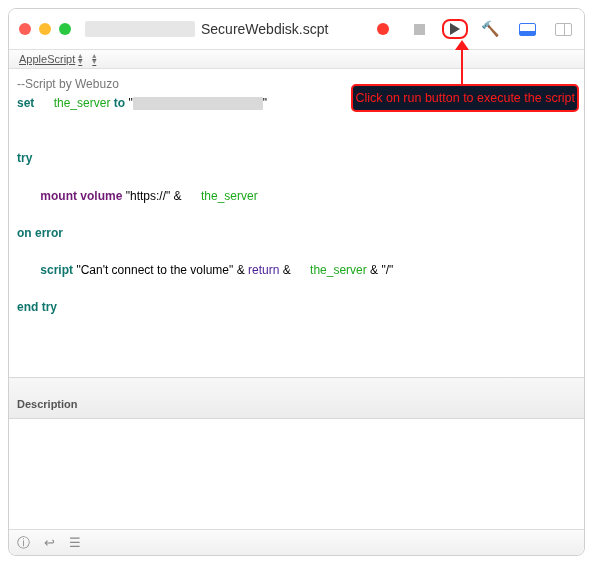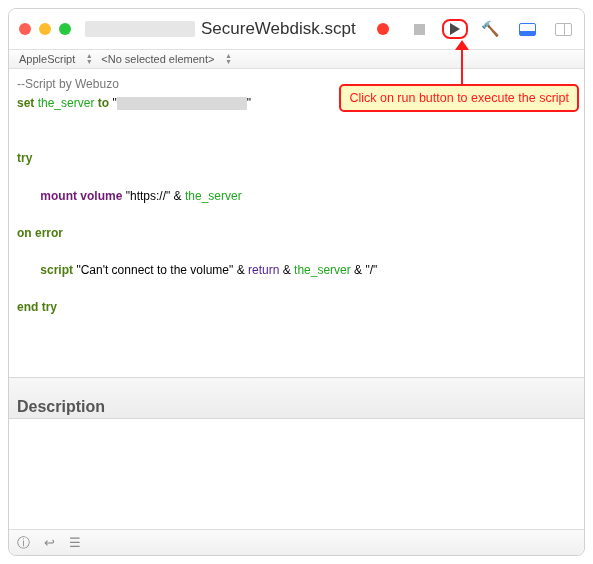--- a/index.html
+++ b/index.html
@@ -35,21 +35,21 @@
   .tl { width: 12px; height: 12px; border-radius: 50%; }
   .tl-close { background: #ff5f57; }
   .tl-min { background: #febc2e; }
   .tl-max { background: #28c840; }
   .title-blank {
     width: 110px; height: 16px;
     background: #e6e6e6;
     border-radius: 2px;
     margin-right: 6px;
   }
-  .title-text { font-size: 17px; color: #333; }
+  .title-text { font-size: 14px; color: #333; }
   .tb-right {
     position: absolute;
     right: 8px;
     display: flex;
     align-items: center;
     gap: 10px;
   }
   .tb-btn {
     width: 26px; height: 22px;
     display: flex; align-items: center; justify-content: center;
@@ -97,55 +97,56 @@
     background: linear-gradient(#fdfdfd,#f1f1f1);
     border-top: 1px solid #e0e0e0;
     border-bottom: 1px solid #e0e0e0;
     display: flex; align-items: center;
     font-size: 11px;
     padding: 0 6px;
     gap: 2px;
     color: #555;
   }
   .nav-seg {
-    display:flex; align-items:center; gap:12px;
+    display:flex; align-items:center; gap:3px;
     padding: 0 4px;
+    text-decoration: underline;
   }
   .updown {
     display:inline-block; font-size:8px; line-height:6px; color:#888;
   }
   .code-area {
     flex: 1;
     padding: 6px 8px;
     font-family: Verdana, Geneva, sans-serif;
     font-size: 12px;
     line-height: 1.55;
     color: #000;
     white-space: pre;
     overflow: hidden;
   }
   .c-comment { color: #777; margin-top: 20px; }
-  .c-kw { font-weight: bold; color: #4d7c0f; }
+  .c-kw { font-weight: bold; color: #0f766e; }
   .c-blue { font-weight: bold; color: #701a75; }
-  .c-var { color: #1da81d; }
+  .c-var { color: #1da81d; margin-left: 16px; }
   .c-str { color: #000; }
   .c-purple { color: #4c1d95; }
   .redact {
     display:inline-block;
     background:#d9d9d9;
     height:13px;
     vertical-align: middle;
     border-radius:1px;
   }
   .desc-header {
     height: 36px;
     background: linear-gradient(#f7f7f7,#ececec);
     border-top: 1px solid #d8d8d8;
     border-bottom: 1px solid #d8d8d8;
-    font-size: 16px;
+    font-size: 11px;
     font-weight: bold;
     color: #555;
     padding: 20px 8px;
   }
   .desc-body {
     height: 110px;
     background: #fff;
   }
   .footer {
     height: 26px;
@@ -156,22 +157,22 @@
     gap: 14px;
     color:#8a8a8a;
     border-radius: 0 0 8px 8px;
   }
   .footer .ficon { font-size:13px; }
   .callout {
     position: absolute;
     top: 84px; right: 14px;
     border: 2px solid #ff1a1a;
     color: #ff1a1a;
-    background: #fef9c3;
-    padding: 5px 8px;
+    background: #0f172a;
+    padding: 5px 2px;
     font-size: 12.5px;
     border-radius: 5px;
     z-index: 50;
   }
   .arrow-line {
     position:absolute;
     left: 461px;
     top: 42px;
     width: 2px;
     height: 44px;
@@ -225,21 +226,20 @@
         </div>
     </div>
   </div>
 
   <div class="nav-bar">
     <div class="nav-seg">
       <span>AppleScript</span>
       <span class="updown">▴<br>▾</span>
     </div>
     <div class="nav-seg">
-      <span>&lt;No selected element&gt;</span>
       <span class="updown">▴<br>▾</span>
     </div>
   </div>
 
   <div class="code-area"><span class="c-comment">--Script by Webuzo</span>
 <span class="c-kw">set</span> <span class="c-var">the_server</span> <span class="c-kw">to</span> "<span class="redact" style="width:130px"></span>"
 
 
 <span class="c-kw">try</span>
 

